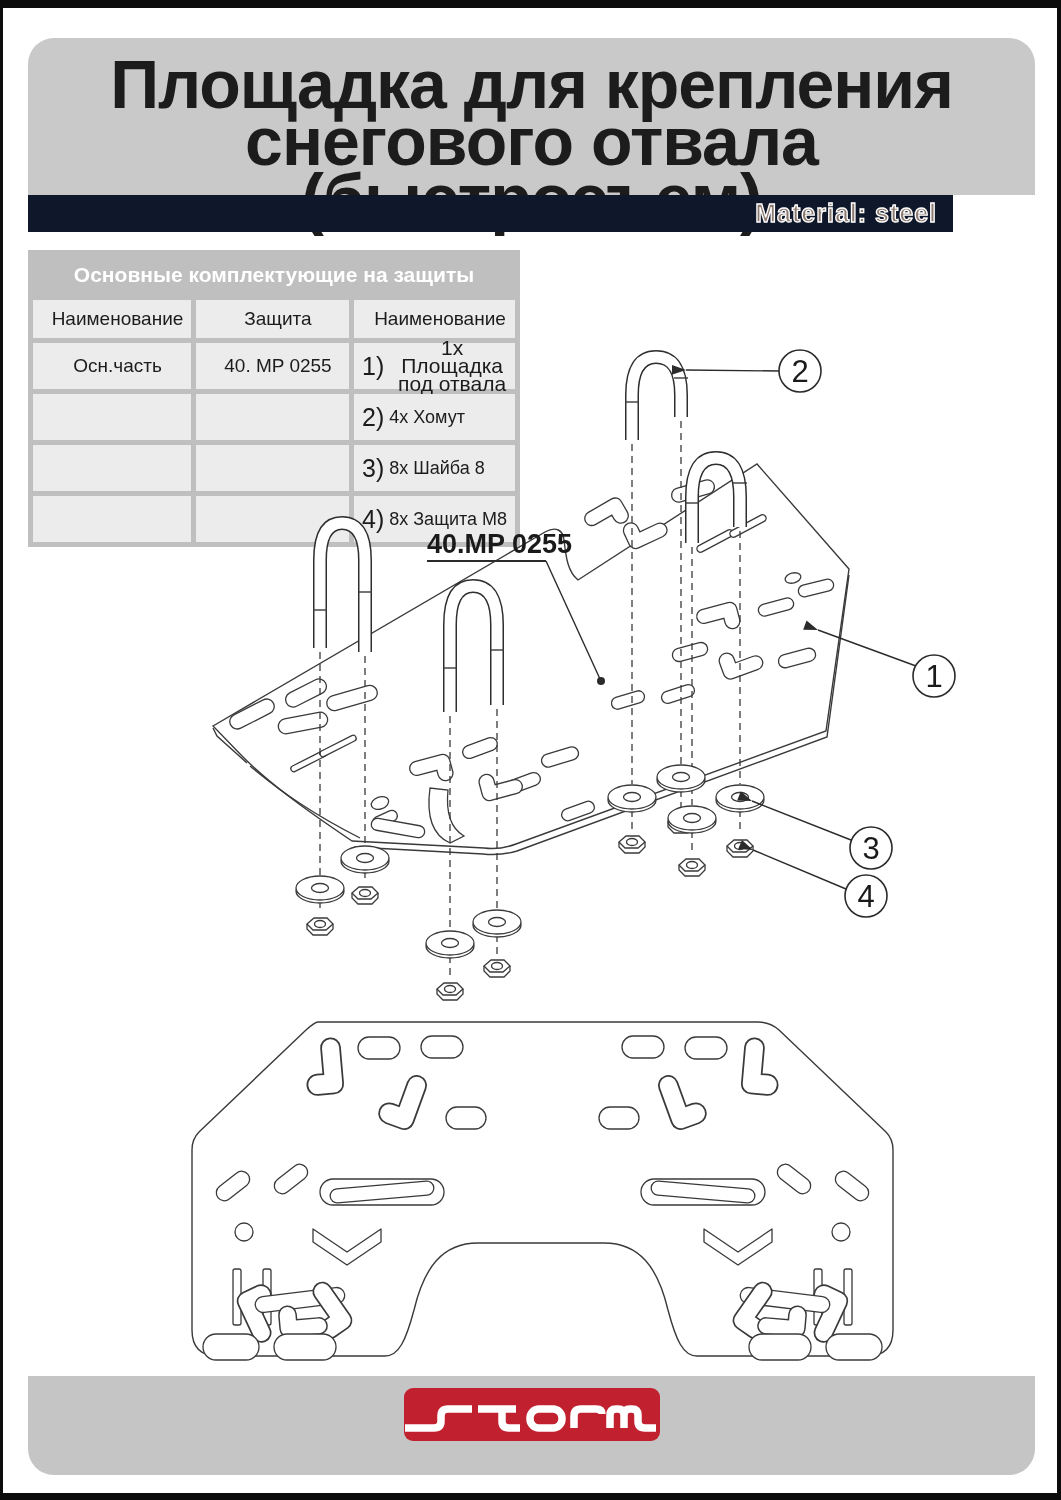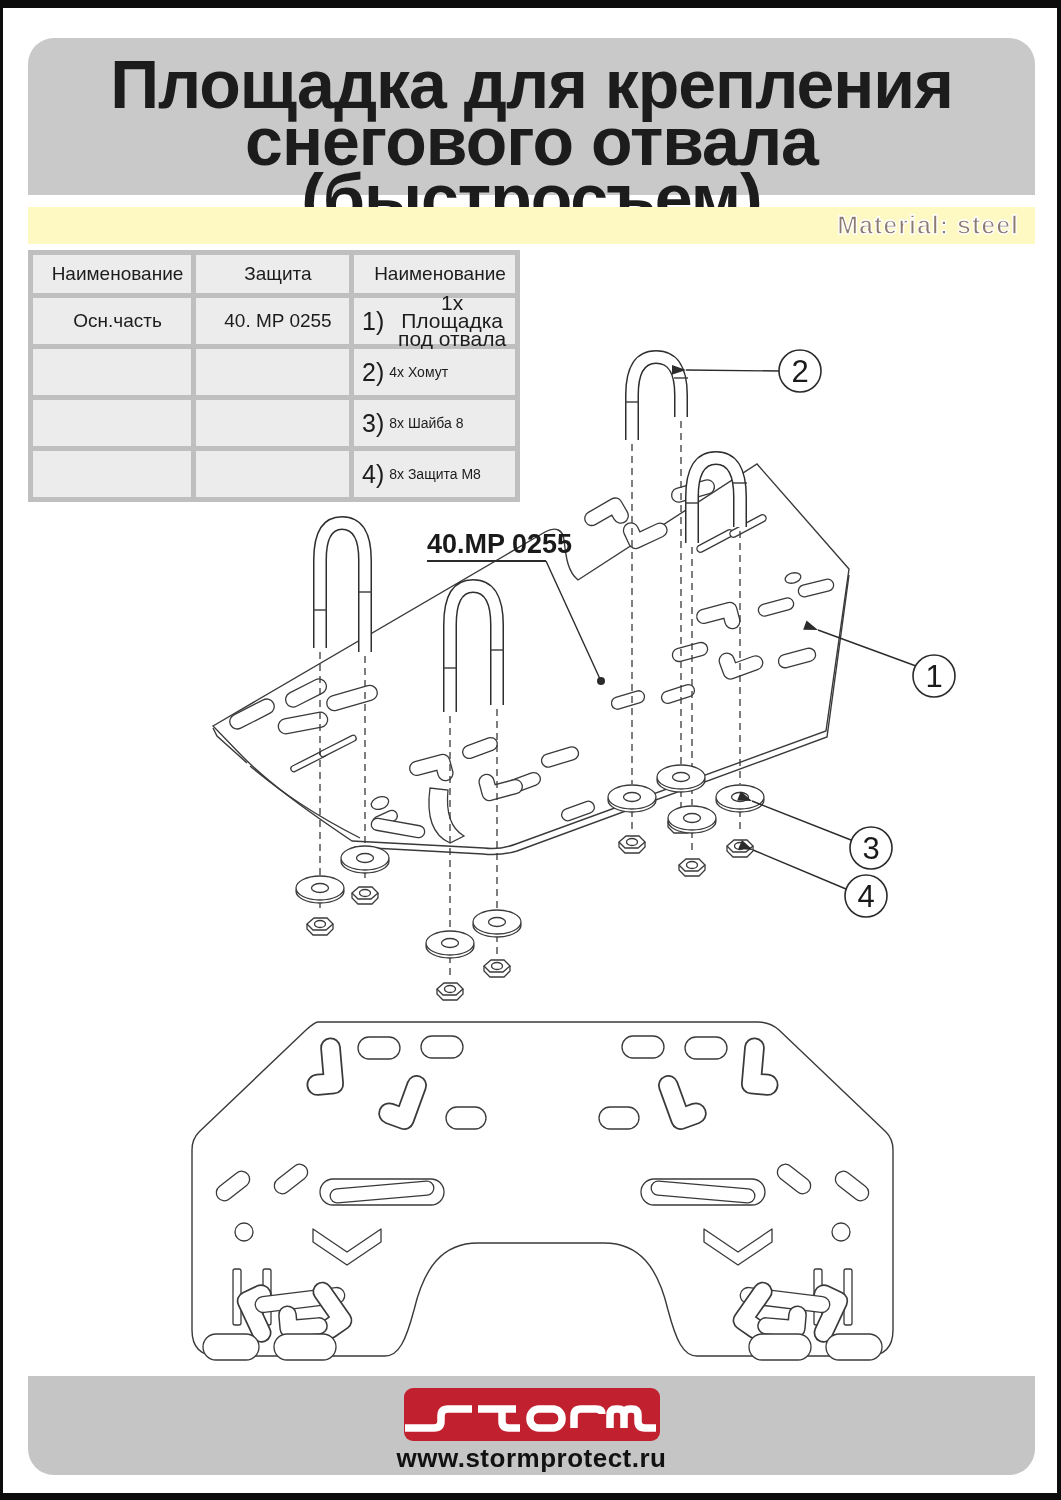--- a/index.html
+++ b/index.html
@@ -4,34 +4,34 @@
 <style>
   html,body{margin:0;padding:0;background:#fff;}
   body{font-family:"Liberation Sans","DejaVu Sans",sans-serif;}
   .page{position:relative;width:1061px;height:1500px;background:#fff;overflow:hidden;}
   .frame{position:absolute;inset:0;border-top:8px solid #0c0c0c;border-left:3px solid #0c0c0c;
          border-right:4px solid #0c0c0c;border-bottom:7px solid #0c0c0c;pointer-events:none;z-index:50;}
   .hdr{position:absolute;left:28px;top:38px;width:1007px;height:157px;background:#c9c9c9;
        border-radius:26px 26px 0 0;text-align:center;}
   .hdr .t{font-weight:bold;color:#1c1c1c;font-size:68px;line-height:57px;letter-spacing:-1px;}
   .hdr .t1{padding-top:18px;}
-  .brown{position:absolute;left:28px;top:195px;width:1007px;height:37px;background:#fef9c3;margin-top:12px;}
+  .brown{position:absolute;left:28px;top:195px;width:925px;height:37px;background:#0f172a;}
   .brown .mat{position:absolute;right:16px;top:0;line-height:37px;font-size:25px;font-weight:bold;
        color:#8c7a71;-webkit-text-stroke:1.3px #ffffff;letter-spacing:1px;}
   .tbl{position:absolute;left:28px;top:250px;width:482px;background:#bfbfbf;padding:5px;
        display:grid;grid-template-columns:158px 153px 161px;grid-gap:5px;}
   .tbl .ttl{grid-column:1/4;height:40px;line-height:40px;text-align:center;color:#ffffff;
        font-weight:bold;font-size:21px;}
   .cell{background:#ececec;color:#1c1c1c;font-size:19px;display:flex;align-items:center;justify-content:center;padding-left:11px;}
   .ch{height:38px;}
   .cd{height:46px;}
   .kit{justify-content:flex-start;padding-left:8px;}
   .kit .no{font-size:25px;margin-right:5px;}
   .kit .two{font-size:21px;line-height:18px;text-align:center;}
-  .kit .one{font-size:14px;}
+  .kit .one{font-size:18px;}
   .ftr{position:absolute;left:28px;top:1376px;width:1007px;height:99px;background:#c5c5c5;
        border-radius:0 0 26px 26px;text-align:center;}
   .logo{position:relative;width:256px;height:53px;background:#c1202f;border-radius:9px;
         margin:12px auto 0 auto;}
   .url{font-weight:bold;font-size:26px;color:#111;margin-top:2px;letter-spacing:0.5px;}
   svg text{font-family:"Liberation Sans","DejaVu Sans",sans-serif;}
   .sl{fill:#ffffff;stroke:#3a3a3a;stroke-width:1.3;}
   .ln{fill:none;stroke:#3a3a3a;stroke-width:1.4;}
   .dash{fill:none;stroke:#3a3a3a;stroke-width:1.3;stroke-dasharray:7 5;}
 </style>
@@ -43,20 +43,21 @@
 
   <div class="hdr">
     <div class="t t1">Площадка для крепления</div>
     <div class="t">снегового отвала (быстросъем)</div>
   </div>
   <div class="brown">
     <span class="mat">Material: steel</span>
   </div>
 
   <div class="tbl">
+    <div class="ttl">Основные комплектующие на защиты</div>
     <div class="cell ch">Наименование</div>
     <div class="cell ch">Защита</div>
     <div class="cell ch">Наименование</div>
 
     <div class="cell cd">Осн.часть</div>
     <div class="cell cd">40. MP 0255</div>
     <div class="cell cd kit">
       <span class="no">1)</span>
       <span class="two"><span>1х Площадка</span><br><span>под отвала</span></span>
     </div>
@@ -275,15 +276,14 @@
           <path d="M68,21 H44 Q37,21 37,28 V33 Q37,40 30,40 H1"></path>
           <path d="M74,21 H112"></path>
           <path d="M98,21 V33 Q98,40 105,40 H116"></path>
           <rect x="126" y="21" width="32" height="19" rx="9"></rect>
           <path d="M170,40 V28 Q170,21 177,21 H192 Q198,21 198,26"></path>
           <path d="M206,40 V27 Q206,21 212,21 H214 Q220,21 220,27 V40"></path>
           <path d="M220,27 Q220,21 226,21 H228 Q234,21 234,27 V33 Q234,40 241,40 H252"></path>
         </g>
       </svg>
     </div>
-    <div class="url">www.stormprotect.ru</div>
   </div>
 </div>
 
 </body></html>

